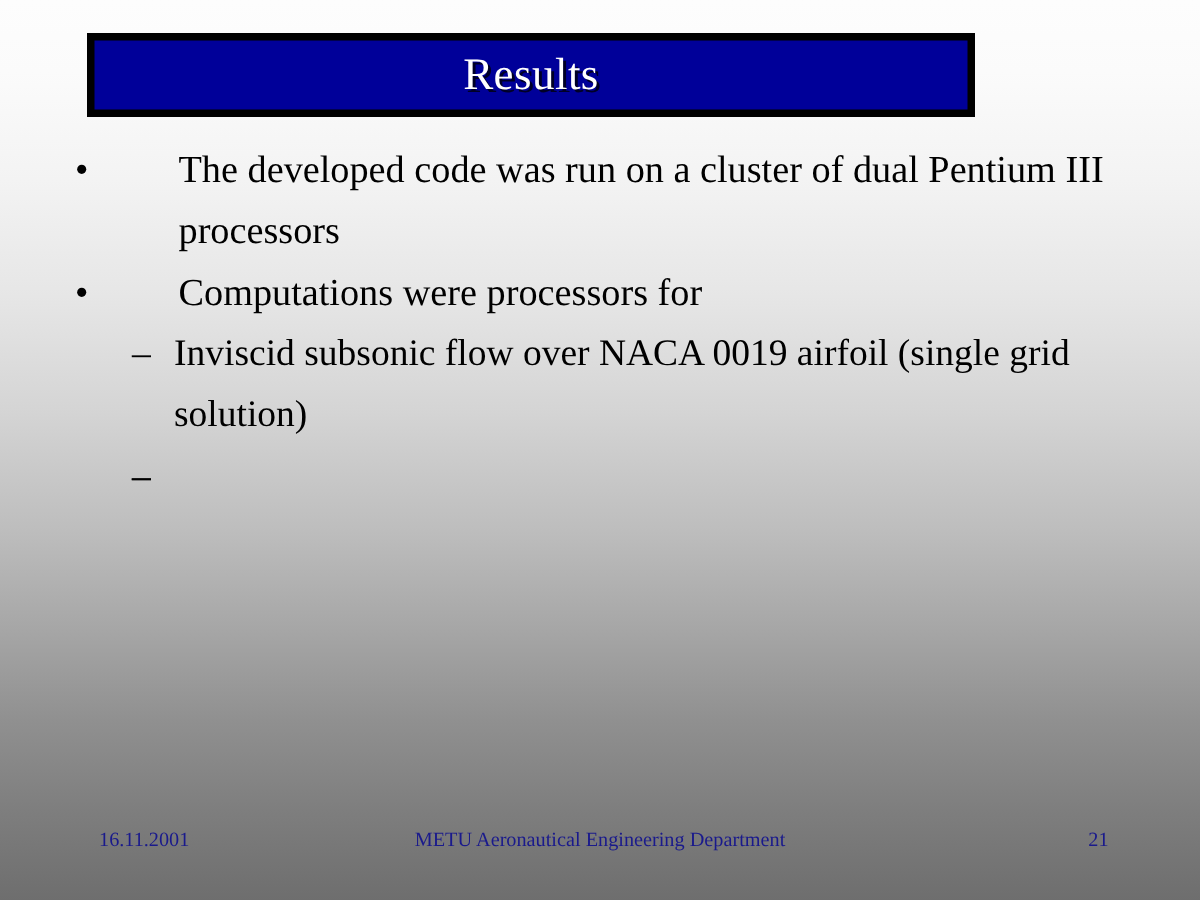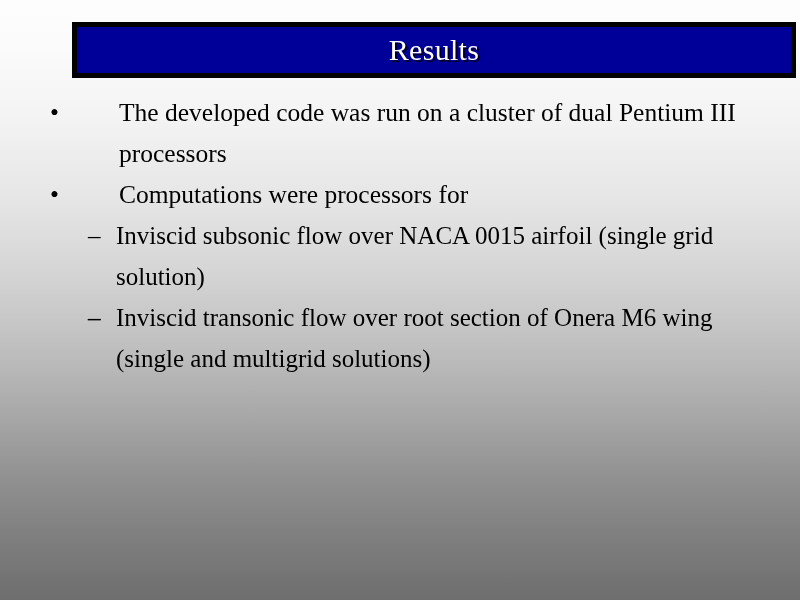--- a/index.html
+++ b/index.html
@@ -26,23 +26,23 @@
         #bdbdbd 59%,
         #a6a6a6 70%,
         #909090 80%,
         #7e7e7e 90%,
         #6e6e6e 100%);
   }
 
   
   #title-box {
     position: absolute;
-    left: 72px;
+    left: 58px;
     top: 22px;
-    width: 724px;
+    width: 592px;
     height: 56px;
     background: #000099;
     border: 5px solid #000000;
     box-sizing: border-box;
     display: flex;
     align-items: center;
     justify-content: center;
   }
   #title-text {
     color: #ffffff;
@@ -162,28 +162,32 @@
       </li>
 
       <li class="l1">
         <span class="l1-bullet">•</span>
         <span class="l1-text">Computations were processors for</span>
       </li>
 
       <ul class="level2">
         <li class="l2">
           <span class="l2-bullet">–</span>
-          <span class="l2-text">Inviscid subsonic flow over NACA 0015 airfoil (single grid solution)</span>
+          <span class="l2-text">Inviscid subsonic flow over NACA 0019 airfoil (single grid solution)</span>
         </li>
         <li class="l2">
           <span class="l2-bullet">–</span>
         </li>
         <li class="l2">
           <span class="l2-bullet">–</span>
-          <span class="l2-text">Inviscid transonic flow over root section of Onera M6 wing (single and multigrid solutions)</span>
         </li>
       </ul>
 
     </ul>
   </div>
 
+  <div id="footer">
+    <span id="footer-date">16.11.2001</span>
+    <span id="footer-org">METU Aeronautical Engineering Department</span>
+    <span id="footer-page">21</span>
+  </div>
 
 </div>
 
 </body></html>

